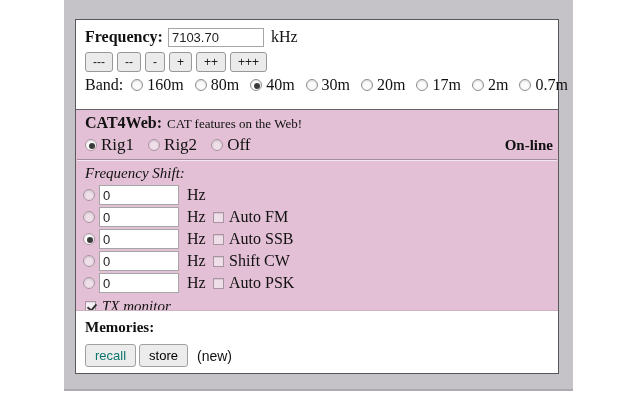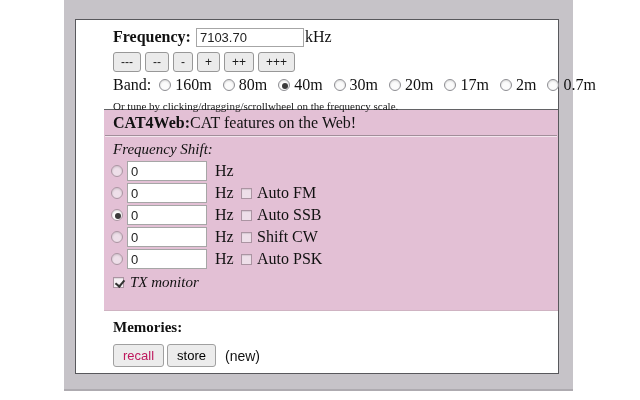--- a/index.html
+++ b/index.html
@@ -8,32 +8,32 @@
     width:640px; height:400px; background:#ffffff; position:relative;
     font-family:"Liberation Serif", serif; color:#111;
     overflow:hidden;
   }
   .frame {
     position:absolute; left:64px; top:0; width:509px; height:391px;
     background:#c6c3c8; border-bottom:2px solid #aeabb0;
   }
   .panel {
     position:absolute; left:11px; top:19px; width:484px; height:355px;
-    background:#ffffff; border:1px solid #58585c;padding-left:28px;
+    background:#ffffff; border:1px solid #58585c;
   }
 
   
   .sec-top { height:89px; padding:5px 9px 0; }
   .freq-row { display:flex; align-items:center; height:24px; }
   .freq-label { font-weight:bold; font-size:16px; }
   .freq-input {
-    width:108px; height:19px; margin-left:5px; border:1px solid #a6a6a6;
+    width:96px; height:19px; margin-left:5px; border:1px solid #a6a6a6;
     font:13px "Liberation Sans", sans-serif; padding:1px 3px; color:#222;
   }
-  .freq-unit { margin-left:1px; font-size:16px; }
+  .freq-unit { margin-left:7px; font-size:16px; }
   .btn-row { display:flex; gap:4px; margin-top:3px; }
   .tune-btn {
     font:12px "Liberation Sans", sans-serif; color:#1d1d1d;
     background:#ebebeb; border:1px solid #989898; border-radius:3px;
     padding:2px 7px; min-width:20px; text-align:center; cursor:pointer;
   }
   .band-row { display:flex; align-items:center; margin-top:4px; font-size:16px; }
   .band-lbl { margin-right:8px; }
   .opt { display:inline-flex; align-items:center; margin-right:11px; }
   .opt:last-child { margin-right:0; }
@@ -65,21 +65,21 @@
   }
 
   
   .sec-pink {
     height:202px; background:#e3c0d5;
     border-top:1px solid #636366; border-bottom:1px solid #cfb3c2;
     padding-top:3px; overflow:hidden;
   }
   .cat-header { padding:1px 9px 0; height:20px; }
   .cat-title { font-weight:bold; font-size:16px; }
-  .cat-sub { font-size:16px; margin-left:0; }
+  .cat-sub { font-size:13px; margin-left:5px; }
   .rig-row { display:flex; align-items:center; padding:2px 5px 2px 9px; height:24px; font-size:17px; }
   .rig-row .opt { margin-right:14px; }
   .online { margin-left:auto; font-weight:bold; font-size:15px; }
   hr.sep {
     border:none; height:0; margin:2px 1px;
     border-top:1px solid #a28e9a; border-bottom:1px solid #f3e6ee;
   }
   .fs-label { font-size:15px; padding:2px 9px 2px; height:21px;font-style:italic; }
   .fs-row { display:flex; align-items:center; height:22px; padding-left:7px; font-size:16px; }
   .fs-row .radio { margin-right:4px; }
@@ -95,21 +95,21 @@
 
   
   .sec-mem { padding:8px 9px 0; }
   .mem-title { font-weight:bold; font-size:15px; }
   .mem-btn-row { display:flex; align-items:center; gap:3px; margin-top:8px; }
   .mem-btn {
     font:13px "Liberation Sans", sans-serif; background:#ececec;
     border:1px solid #a0a0a0; border-radius:3px; padding:3px 9px;
     color:#000000; cursor:pointer;
   }
-  .mem-btn.dim { color:#be185d; }
+  .mem-btn.dim { color:#0f766e; }
   .mem-note { font:14px "Liberation Sans", sans-serif; margin-left:6px; }
 </style>
 </head>
 <body>
 
 <div class="frame">
   <div class="panel">
 
     <div class="sec-top">
       <div class="freq-row">
@@ -153,26 +153,40 @@
           </span>
         <span class="opt">
             <span class="radio"></span>
             <span class="lbl">2m</span>
           </span>
         <span class="opt">
             <span class="radio"></span>
             <span class="lbl">0.7m</span>
           </span>
       </div>
-      <div class="note">Or tune by clicking/dragging/scrollwheel on the frequency scale.</div>
     </div>
 
     <div class="sec-pink">
       <div class="cat-header">
         <span class="cat-title">CAT4Web:</span><span class="cat-sub">CAT features on the Web!</span>
+      </div>
+      <div class="rig-row">
+        <span class="opt">
+            <span class="radio on"></span>
+            <span class="lbl">Rig1</span>
+          </span>
+        <span class="opt">
+            <span class="radio"></span>
+            <span class="lbl">Rig2</span>
+          </span>
+        <span class="opt">
+            <span class="radio"></span>
+            <span class="lbl">Off</span>
+          </span>
+        <span class="online">On-line</span>
       </div>
       <hr class="sep">
       <div class="fs-label">Frequency Shift:</div>
 
       <div class="fs-row">
         <span class="radio"></span>
         <input class="fs-input" type="text" value="0" style="">
         <span class="fs-unit">Hz</span>
       </div>
       <div class="fs-row">

